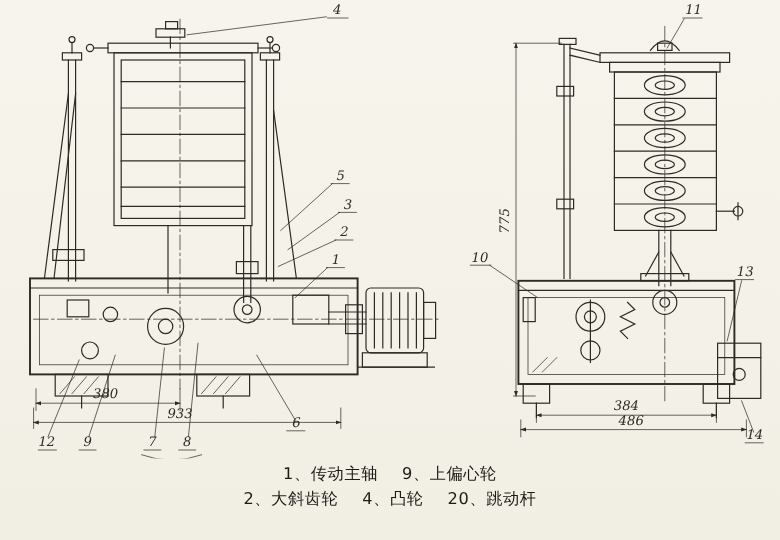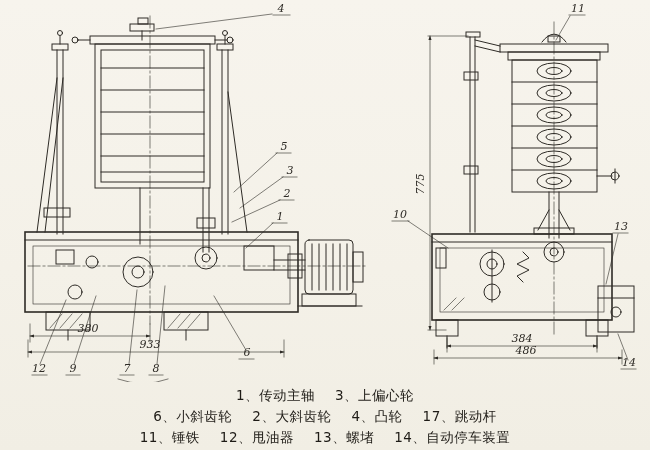--- a/index.html
+++ b/index.html
@@ -308,29 +308,22 @@
       <line class="thin" x1="622" y1="350" x2="622" y2="364"></line>
       <line class="thin" x1="434" y1="358" x2="622" y2="358" marker-start="url(#arr)" marker-end="url(#arr)"></line>
       <text class="dim" x="526" y="354" text-anchor="middle">486</text>
     </g>
   </g>
 </svg>
 
 <div class="legend">
   <div class="legend-row">
     <span>1、传动主轴</span>
-    <span>3、上偏心轮</span>
+    <span>9、上偏心轮</span>
   </div>
   <div class="legend-row">
-    <span>6、小斜齿轮</span>
     <span>2、大斜齿轮</span>
     <span>4、凸轮</span>
-    <span>17、跳动杆</span>
-  </div>
-  <div class="legend-row">
-    <span>11、锤铁</span>
-    <span>12、甩油器</span>
-    <span>13、螺堵</span>
-    <span>14、自动停车装置</span>
+    <span>20、跳动杆</span>
   </div>
 </div>
 
 </div>
 
 </body></html>

